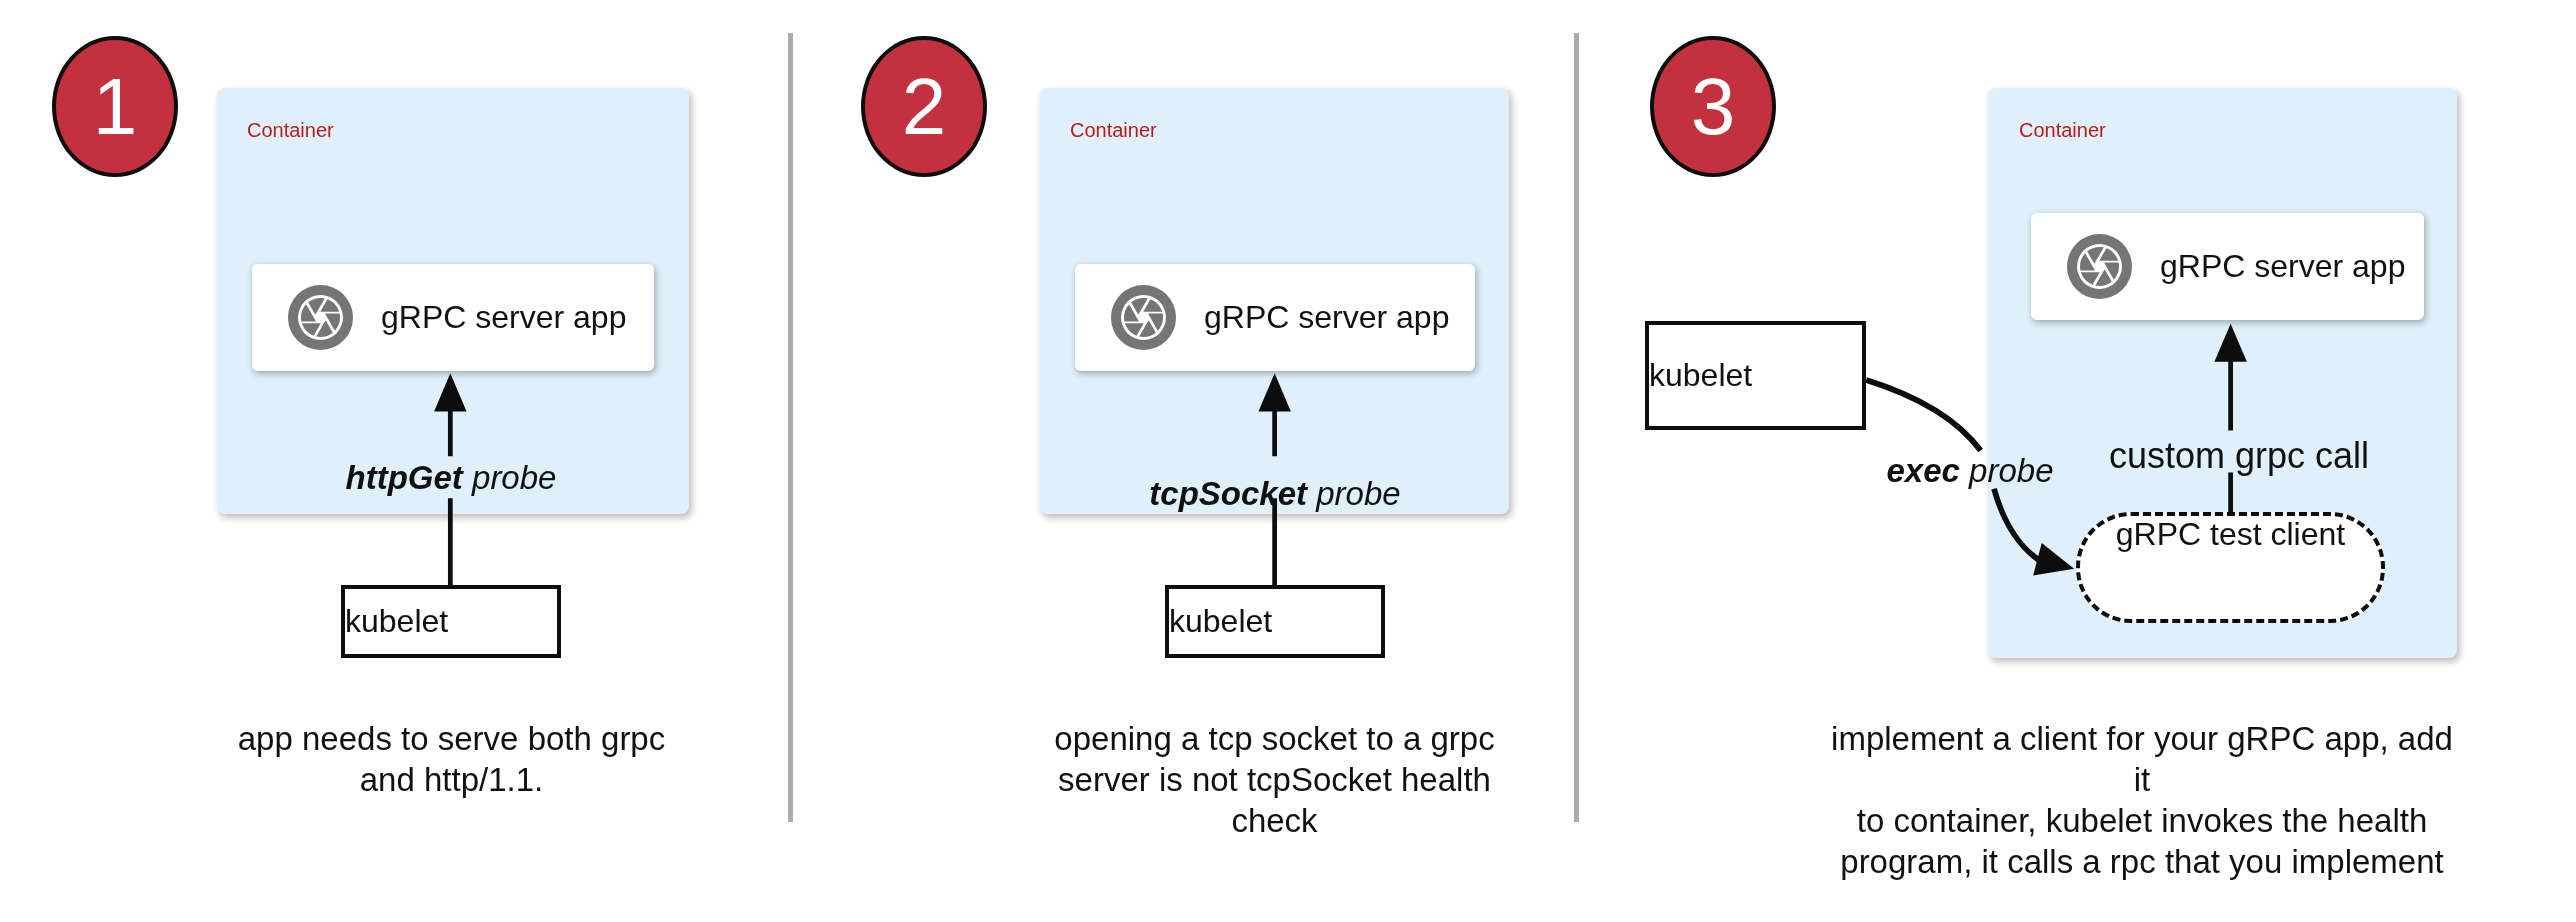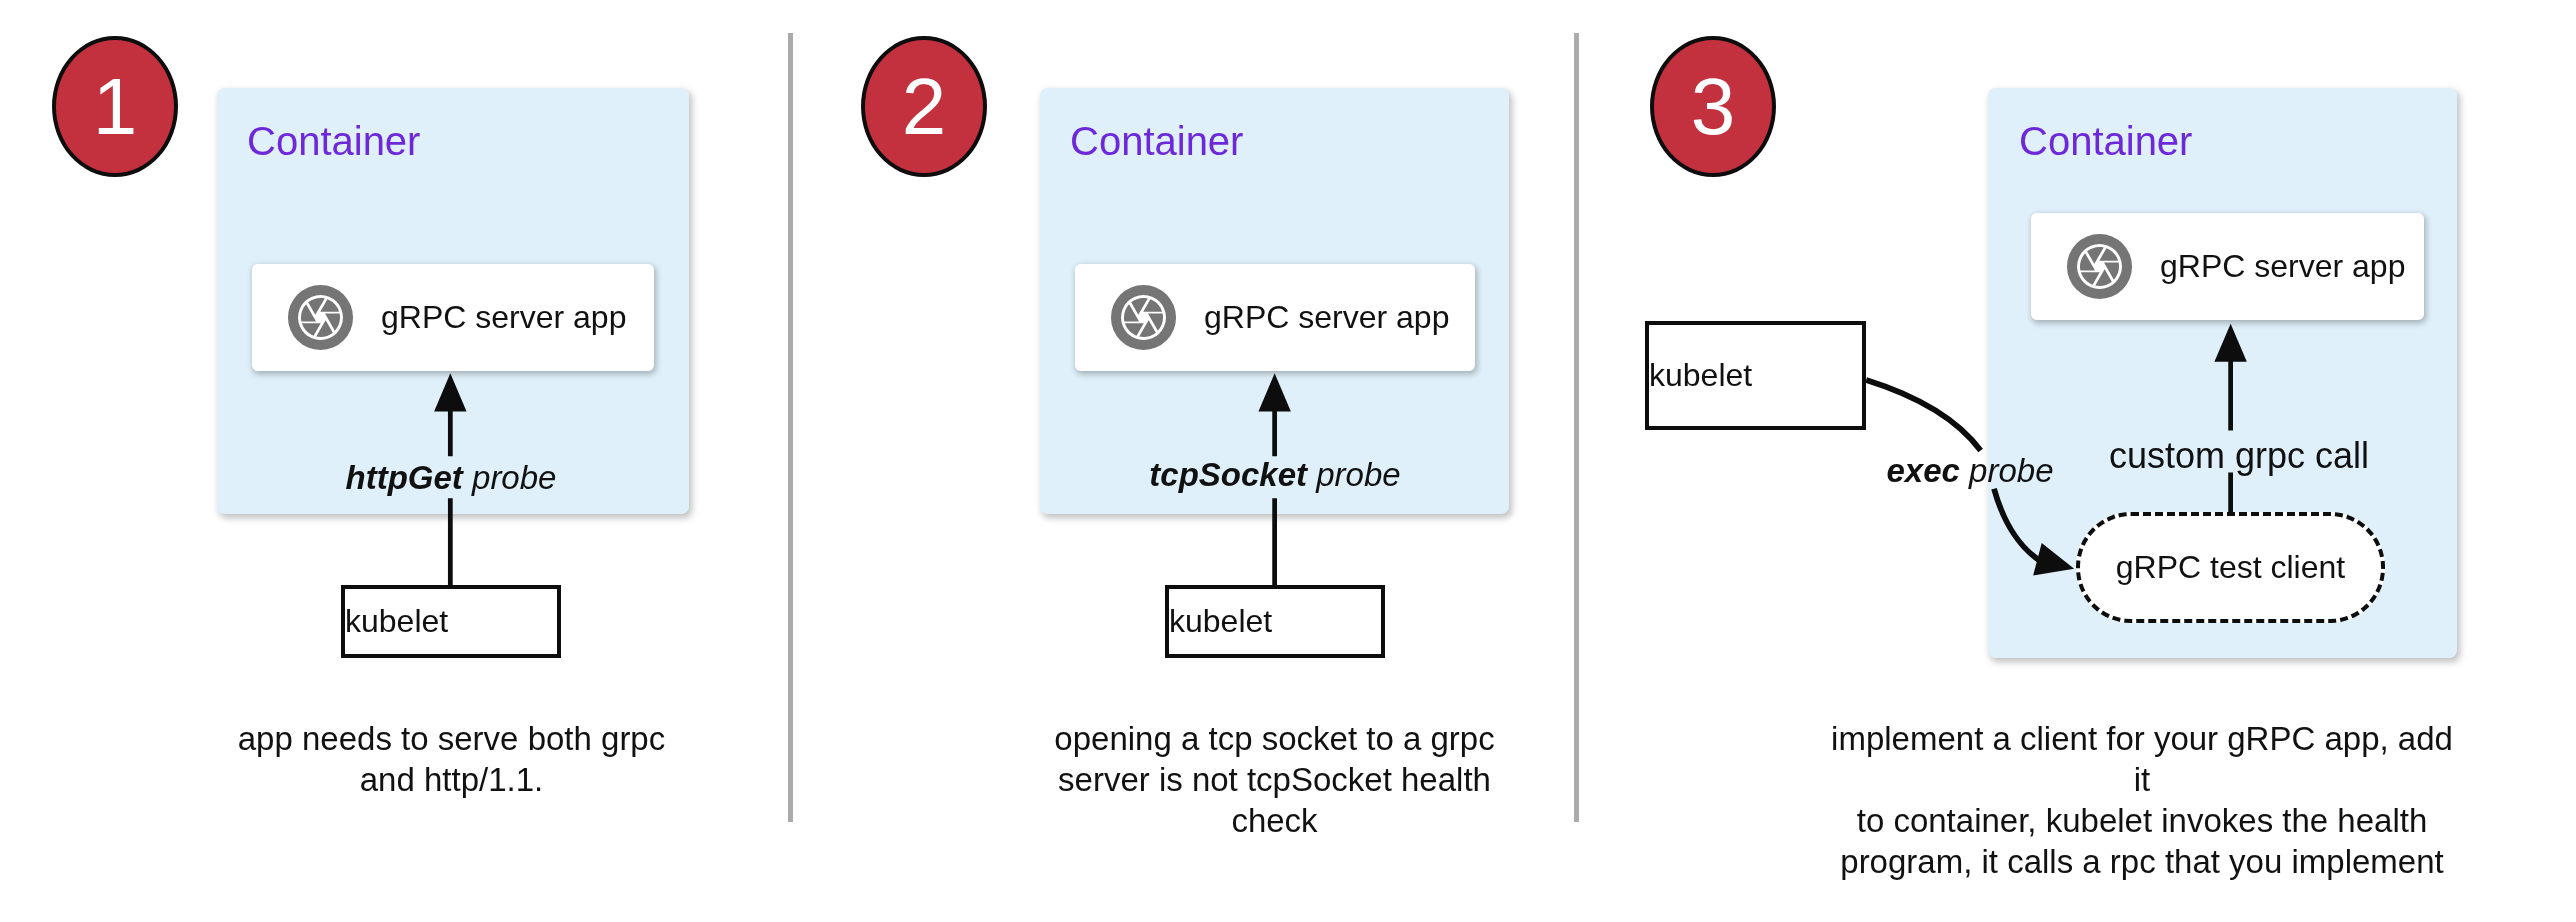--- a/index.html
+++ b/index.html
@@ -14,21 +14,21 @@
     position:absolute;width:126px;height:141px;box-sizing:border-box;
     background:#c4313e;border:4.8px solid #0d0d0d;border-radius:50%;
     display:flex;align-items:center;justify-content:center;
     color:#ffffff;font-size:80px;font-weight:400;z-index:5;
   }
   .container-box{
     position:absolute;background:#dff0fa;border-radius:7.6px;
     box-shadow:2.9px 3.8px 7.6px rgba(0,0,0,0.25);z-index:1;
   }
   .container-label{
-    position:absolute;font-size:40px;color:#6d28d9;white-space:nowrap;z-index:2;
+    position:absolute;font-size:20px;color:#b91c1c;white-space:nowrap;z-index:2;
   }
   .app-box{
     position:absolute;background:#ffffff;border-radius:5.7px;
     box-shadow:1.9px 2.9px 6.7px rgba(0,0,0,0.28);
     display:flex;align-items:center;padding-left:33px;box-sizing:border-box;
     z-index:3;
   }
   .app-box .icon{flex:0 0 auto;width:71px;height:71px;margin-right:25px;}
   .app-box .app-label{font-size:32px;white-space:nowrap;}
   .kubelet-box{
@@ -43,21 +43,21 @@
     position:absolute;font-size:36px;white-space:nowrap;z-index:4;
   }
   .caption{
     position:absolute;font-size:33px;line-height:41px;text-align:center;z-index:2;
   }
   .divider{
     position:absolute;top:33px;width:4.8px;height:789px;background:#ababab;z-index:0;
   }
   .test-client-box{
     position:absolute;background:#ffffff;border:4.8px dashed #0d0d0d;box-sizing:border-box;
-    border-radius:55px;display:flex;align-items:center;justify-content:center;
+    border-radius:55px;display:flex;justify-content:center;
     font-size:32px;z-index:3;
   }
   .arrows{position:absolute;left:0;top:0;width:2576px;height:923px;z-index:2;pointer-events:none;}
 </style>
 </head>
 <body>
 
 <svg width="0" height="0" style="position:absolute">
   <defs>
     <g id="aperture-icon">
@@ -101,21 +101,21 @@
     <span>2</span>
   </div>
   <div class="container-box" style="left:1040px;top:88px;width:469px;height:426px"></div>
   <div class="container-label" style="left:1070px;top:119px">Container</div>
   <div class="app-box" style="left:1075px;top:264px;width:400px;height:107px">
     <svg class="icon" viewBox="0 0 48 48">
         <use href="#aperture-icon"></use>
       </svg>
     <span class="app-label">gRPC server app</span>
   </div>
-  <div class="probe-label" style="left:1132px;top:456px;width:286px">
+  <div class="probe-label" style="left:1132px;top:475px;width:286px">
     <b>tcpSocket</b><span> probe</span>
   </div>
   <div class="kubelet-box" style="left:1165px;top:585px;width:220px;height:73px">
     <span>kubelet</span>
   </div>
   <div class="caption" style="left:1036px;top:718px;width:477px">
     <div>opening a tcp socket to a grpc</div>
     <div>server is not tcpSocket health</div>
     <div>check</div>
   </div>

